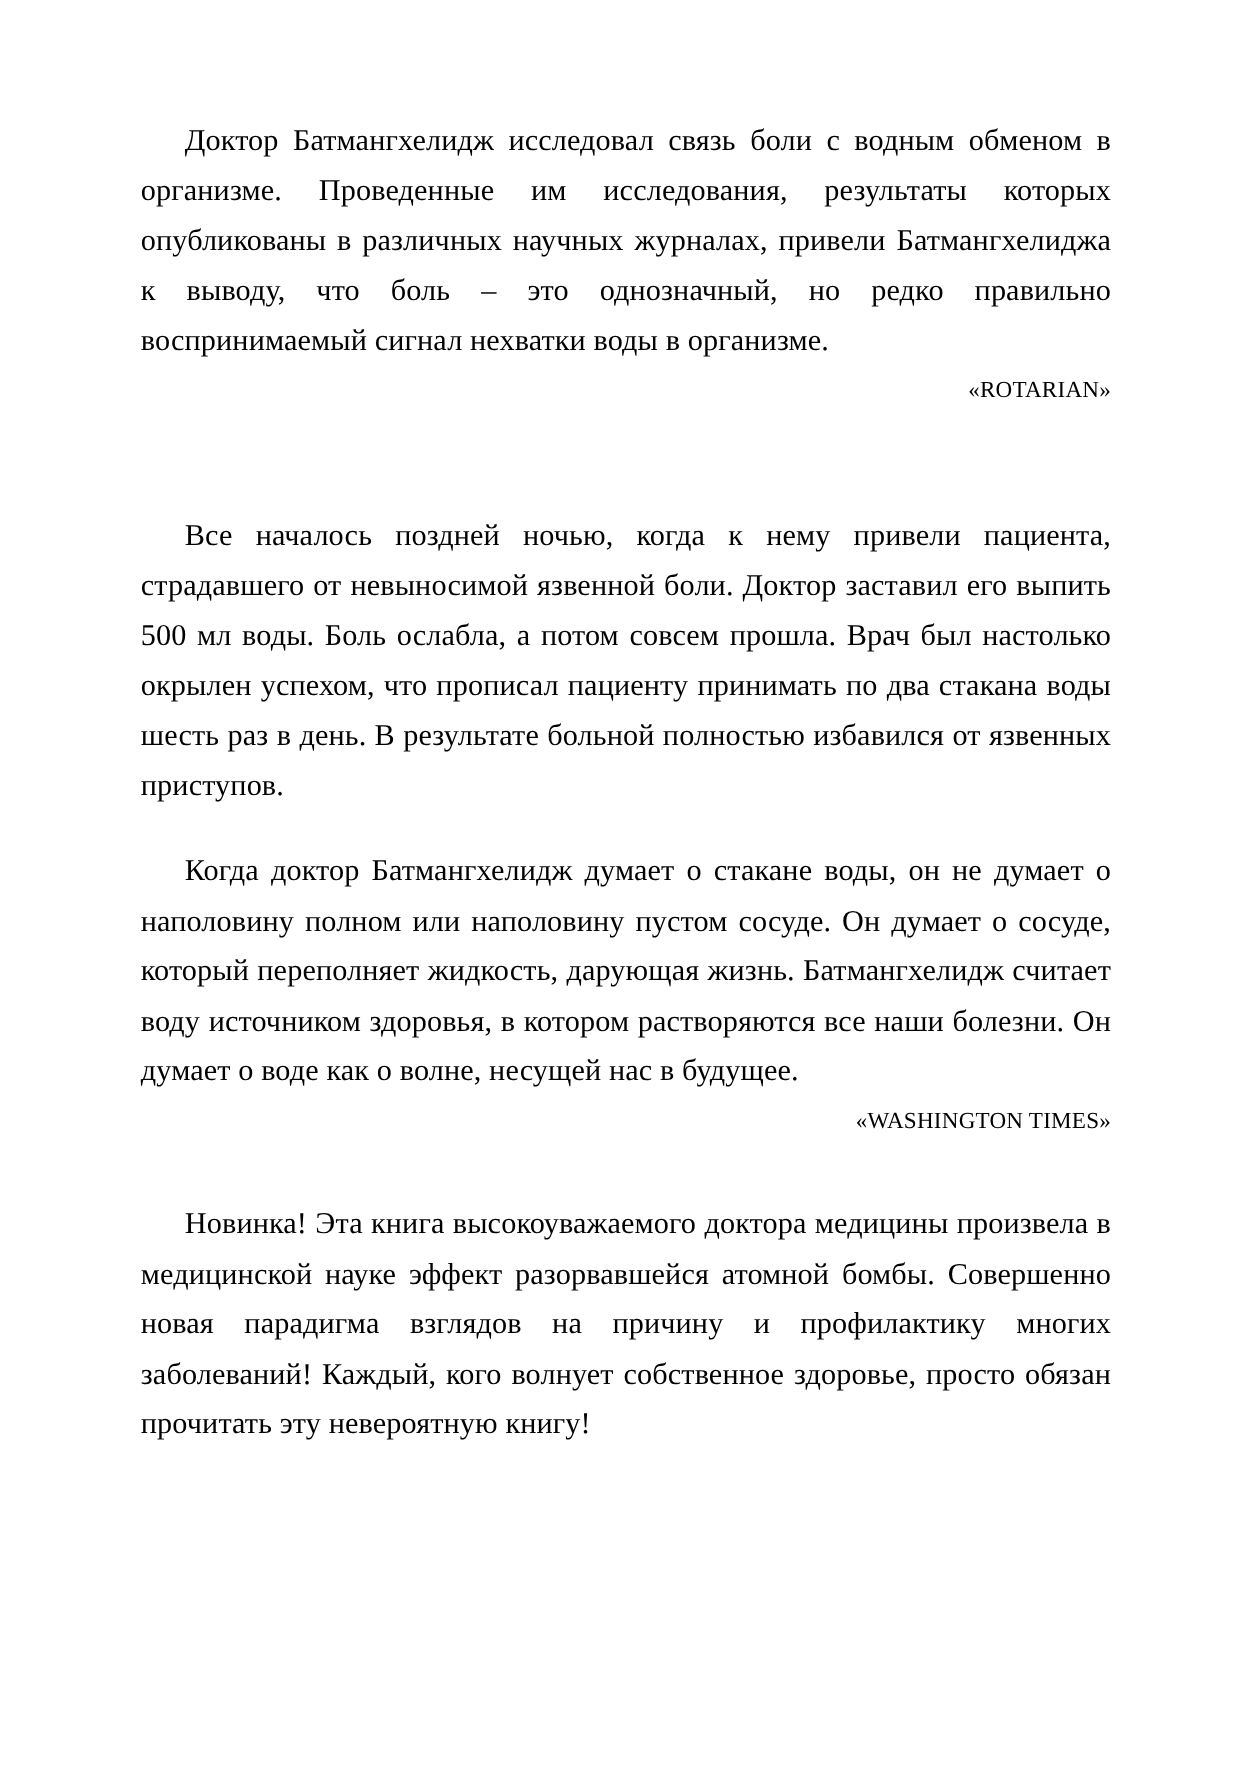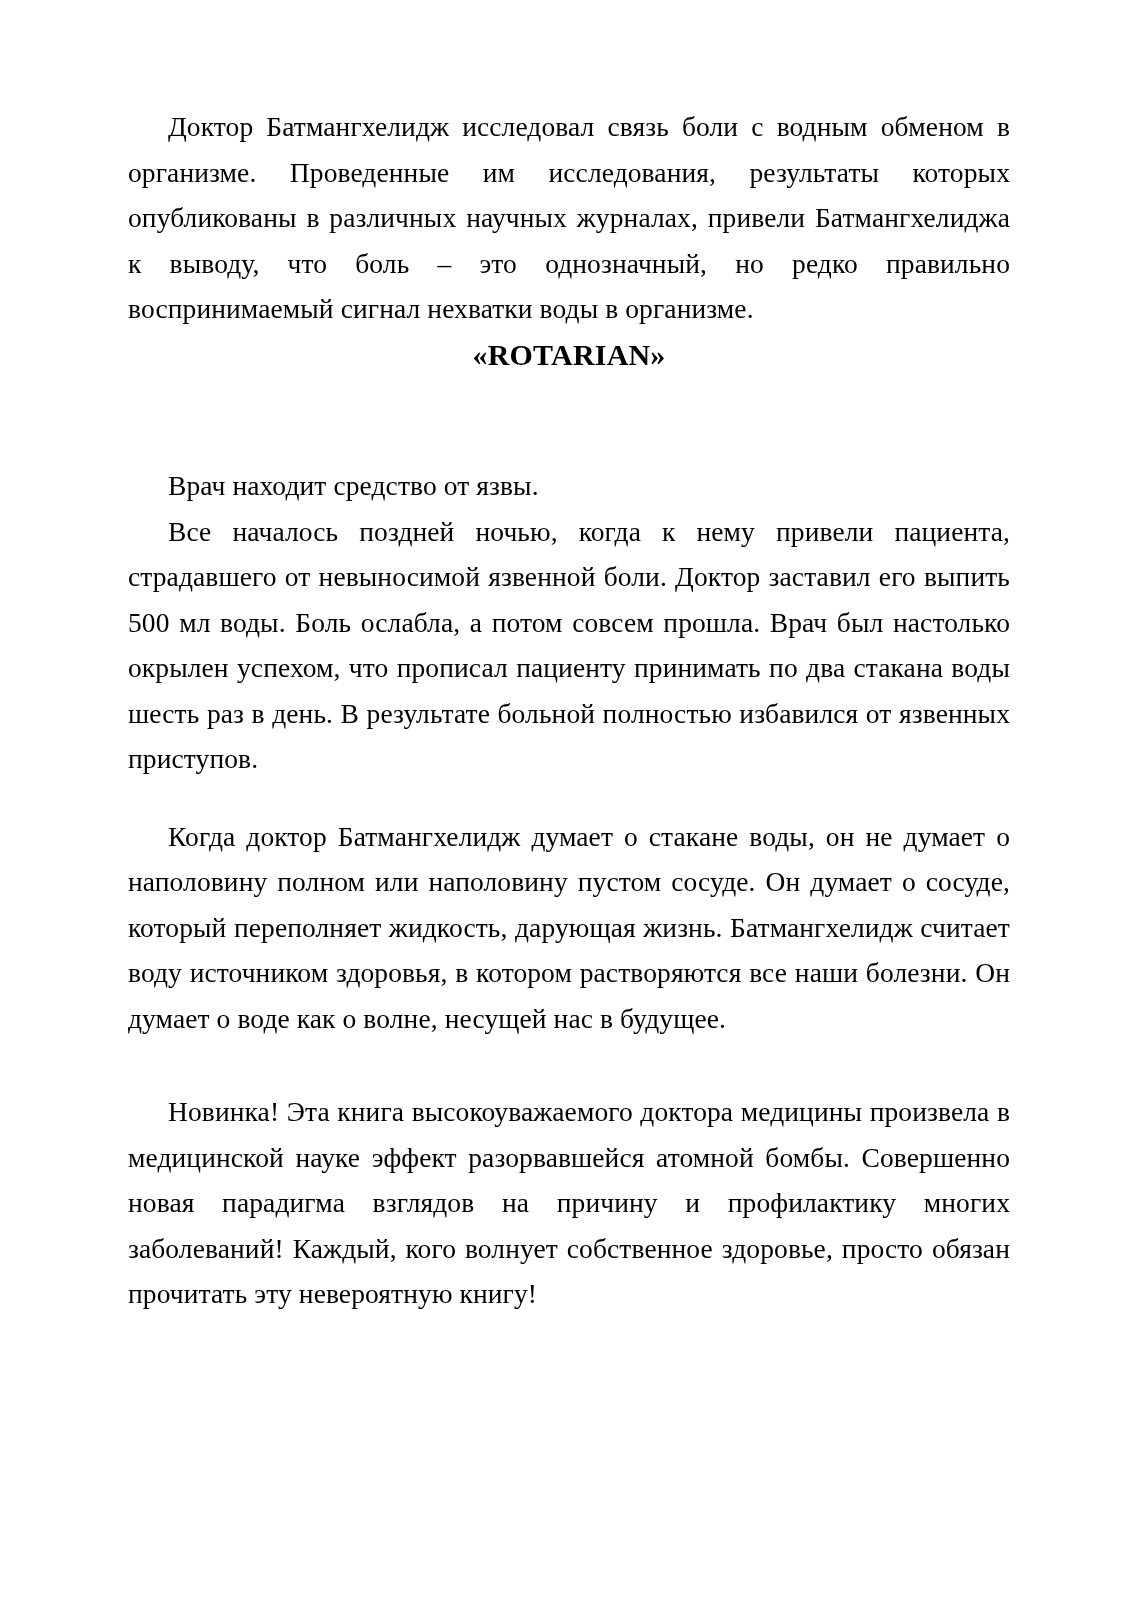--- a/index.html
+++ b/index.html
@@ -35,26 +35,25 @@
     font-size: 27.5px;
     line-height: 45.5px;
     text-align: justify;
     text-indent: 40px;
     text-justify: inter-word;
     letter-spacing: 0.1px;
     hyphens: manual;
   }
   .attrib {
     margin: 0;
-    font-size: 30px;
+    font-size: 21px;
     line-height: 45.5px;
-    text-align: center;
+    text-align: right;
     letter-spacing: 0.2px;
     white-space: nowrap;
-    font-weight: bold;
   }
   .gap-rotarian { height: 86px; }
   .gap-nyt      { height: 32px; }
   .gap-wt       { height: 48px; }
   .gap-pub      { height: 12px; }
 
   .folio {
     position: absolute;
     left: 0;
     right: 0;
@@ -72,28 +71,28 @@
   <div class="content">
 
     <div class="block">
       <p class="para">Доктор Батмангхелидж исследовал связь боли с водным обменом в организме. Проведенные им исследования, результаты которых опубликованы в различных научных журналах, привели Батмангхелиджа к выводу, что боль – это однозначный, но редко правильно воспринимаемый сигнал нехватки воды в организме.</p>
       <p class="attrib">«ROTARIAN»</p>
     </div>
 
     <div class="gap-rotarian"></div>
 
     <div class="block">
-      <p class="para">Врач находит средство от язвы.</p>
       <p class="para">Все началось поздней ночью, когда к нему привели пациента, страдавшего от невыносимой язвенной боли. Доктор заставил его выпить 500 мл воды. Боль ослабла, а потом совсем прошла. Врач был настолько окрылен успехом, что прописал пациенту принимать по два стакана воды шесть раз в день. В результате больной полностью избавился от язвенных приступов.</p>
     </div>
 
     <div class="gap-nyt"></div>
 
     <div class="block">
       <p class="para">Когда доктор Батмангхелидж думает о стакане воды, он не думает о наполовину полном или наполовину пустом сосуде. Он думает о сосуде, который переполняет жидкость, дарующая жизнь. Батмангхелидж считает воду источником здоровья, в котором растворяются все наши болезни. Он думает о воде как о волне, несущей нас в будущее.</p>
+      <p class="attrib">«WASHINGTON TIMES»</p>
     </div>
 
     <div class="gap-wt"></div>
 
     <div class="block">
       <p class="para">Новинка! Эта книга высокоуважаемого доктора медицины произвела в медицинской науке эффект разорвавшейся атомной бомбы. Совершенно новая парадигма взглядов на причину и профилактику многих заболеваний! Каждый, кого волнует собственное здоровье, просто обязан прочитать эту невероятную книгу!</p>
       <div class="gap-pub"></div>
     </div>
 
   </div>

